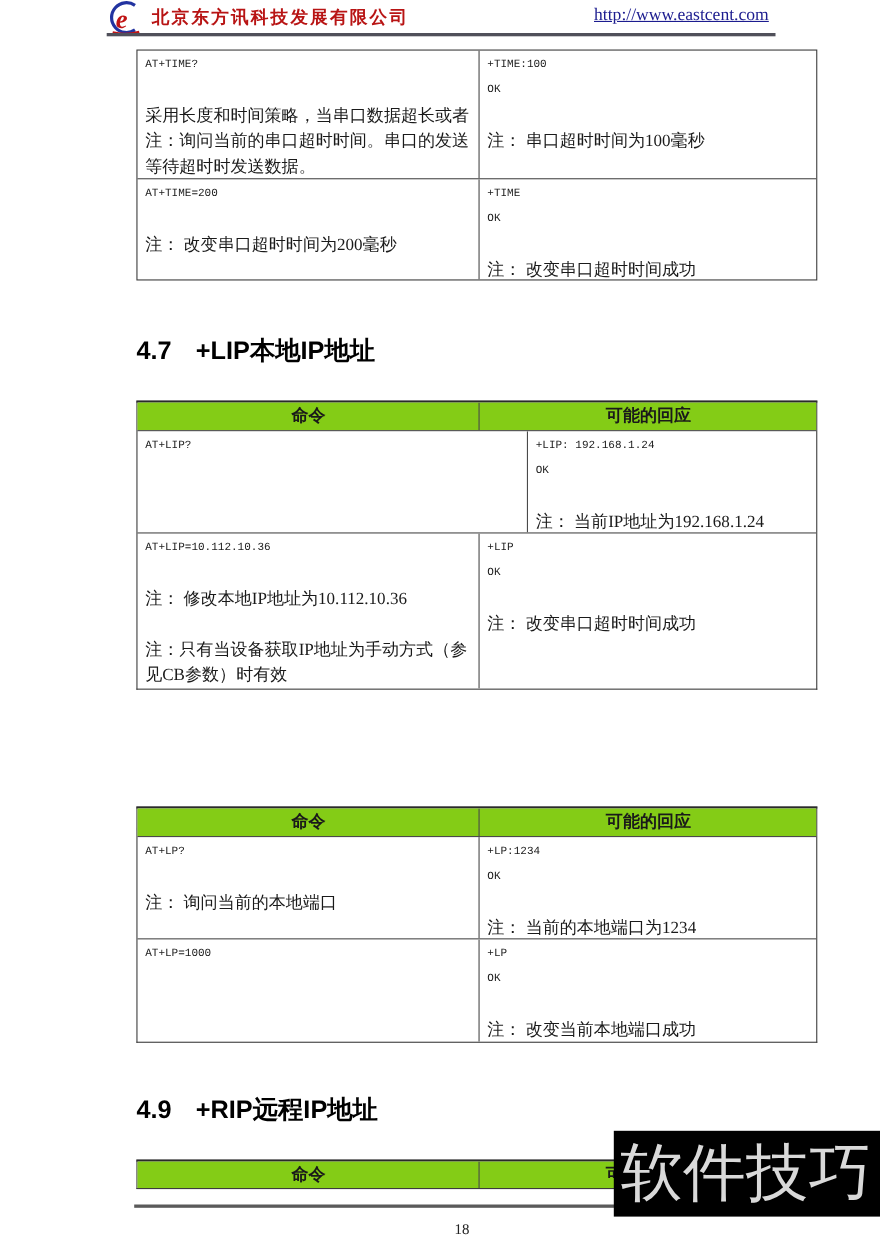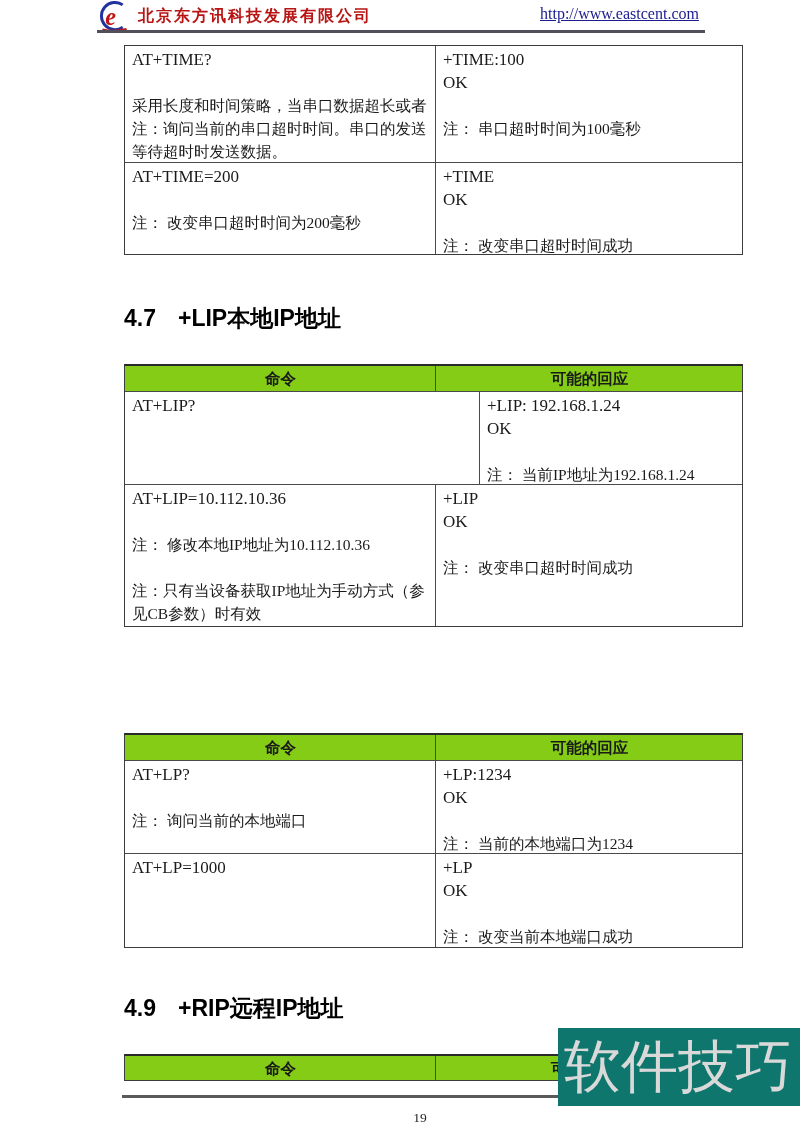--- a/index.html
+++ b/index.html
@@ -23,24 +23,24 @@
   .tbl{position:absolute;left:124px;width:619px;border:1px solid #3c3c3c;box-sizing:border-box;
        background:#fff;}
   .tbl.thick{border-top:2px solid #2a2a2a;}
   .tr{display:flex;box-sizing:border-box;overflow:hidden;}
   .tr + .tr{border-top:1px solid #4a4a4a;}
   .td{width:310px;box-sizing:border-box;padding:2px 6px 0 7px;overflow:hidden;}
   .td + .td{border-left:1px solid #4a4a4a;width:auto;flex:1;}
   .tr.head{background:#84cc16;}
   .tr.head .td{text-align:center;font-weight:bold;font-size:15.5px;line-height:22px;}
   .line{height:23px;line-height:23px;font-size:15.5px;white-space:nowrap;}
-  .line.code{font-family:Liberation Serif, serif;font-size:17px;}
+  .line.code{font-family:Liberation Mono, monospace;font-size:10px;}
 
   
-  .watermark{position:absolute;left:558px;top:1028px;width:242px;height:78px;background:#0f766e;
+  .watermark{position:absolute;left:558px;top:1028px;width:242px;height:78px;background:#000000;
              z-index:6;font-family:"Liberation Sans",sans-serif;font-size:57px;line-height:76px;
              color:#d9d9d9;white-space:nowrap;padding-left:6px;box-sizing:border-box;}
   .ftr-rule{position:absolute;left:122px;top:1095px;width:556px;height:3px;background:#5a5a5a;}
   .page-num{position:absolute;left:124px;top:1110px;width:592px;text-align:center;
             font-size:13.5px;color:#222;}
 </style>
 </head>
 <body>
 
 <div class="page">
@@ -167,17 +167,17 @@
   </div>
 
   <div class="tbl thick" style="top:1054px;">
     <div class="tr head" style="height:24px;">
       <div class="td">命令</div>
       <div class="td">可能的回应</div>
     </div>
   </div>
 
   <div class="ftr-rule"></div>
-  <div class="page-num">19</div>
+  <div class="page-num">18</div>
 
   <div class="watermark">软件技巧</div>
 
 </div>
 
 </body></html>

